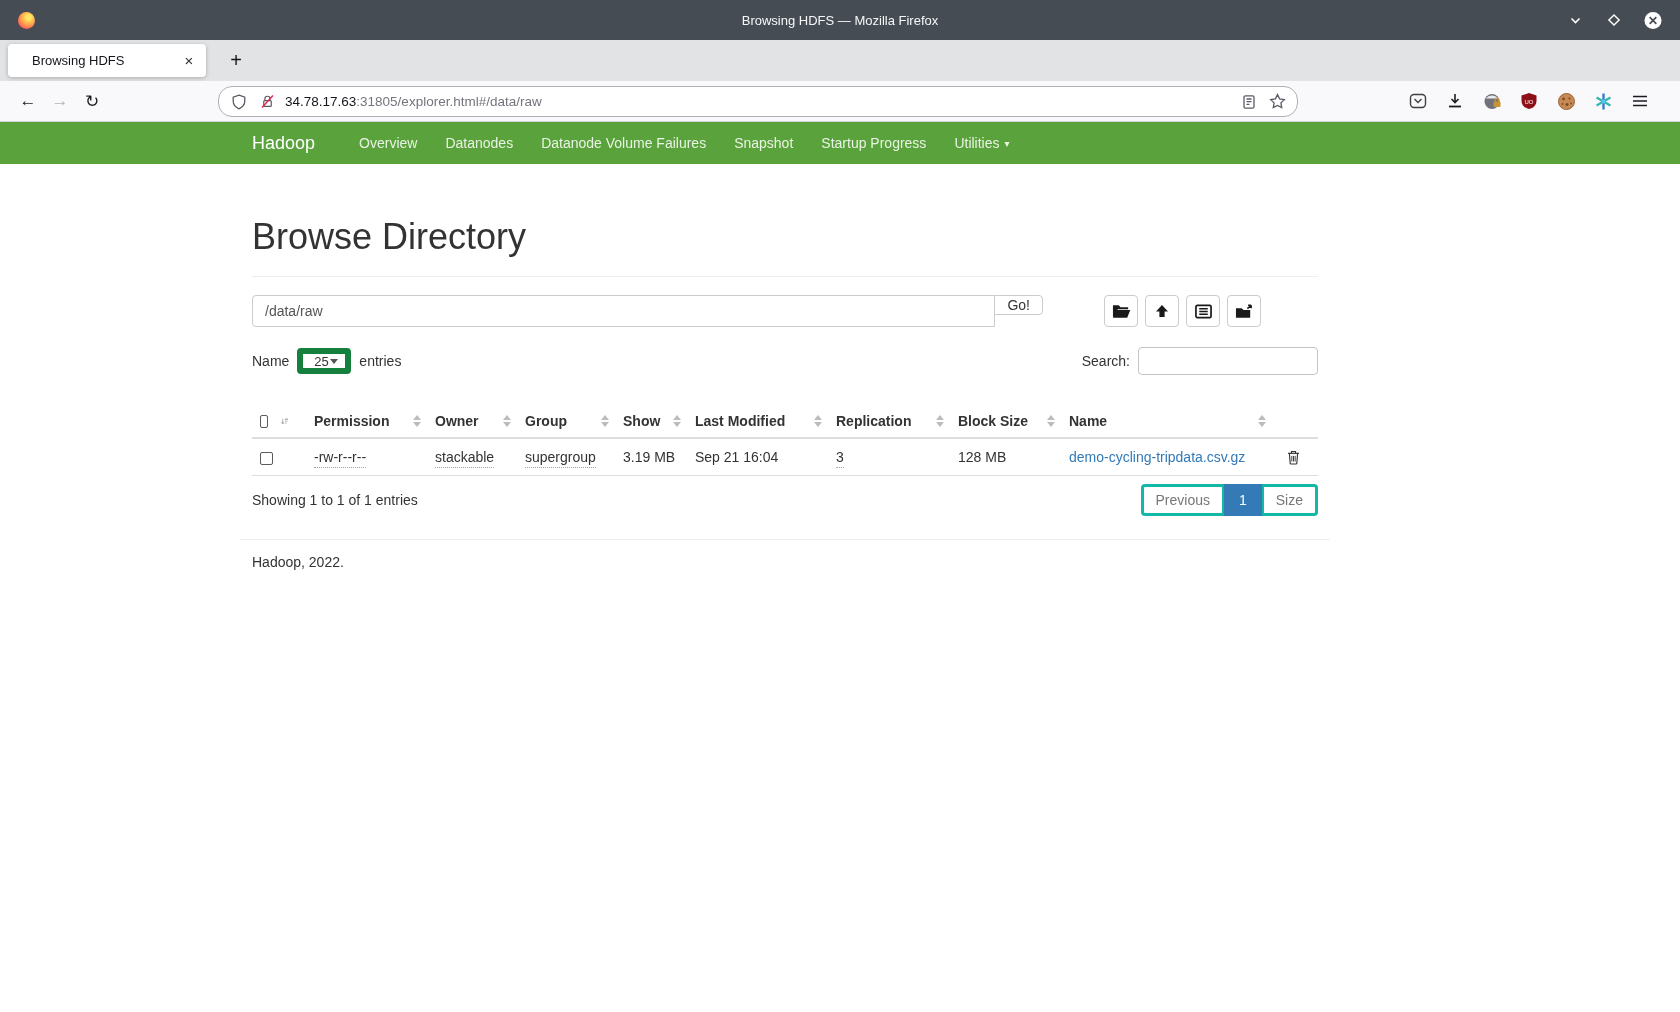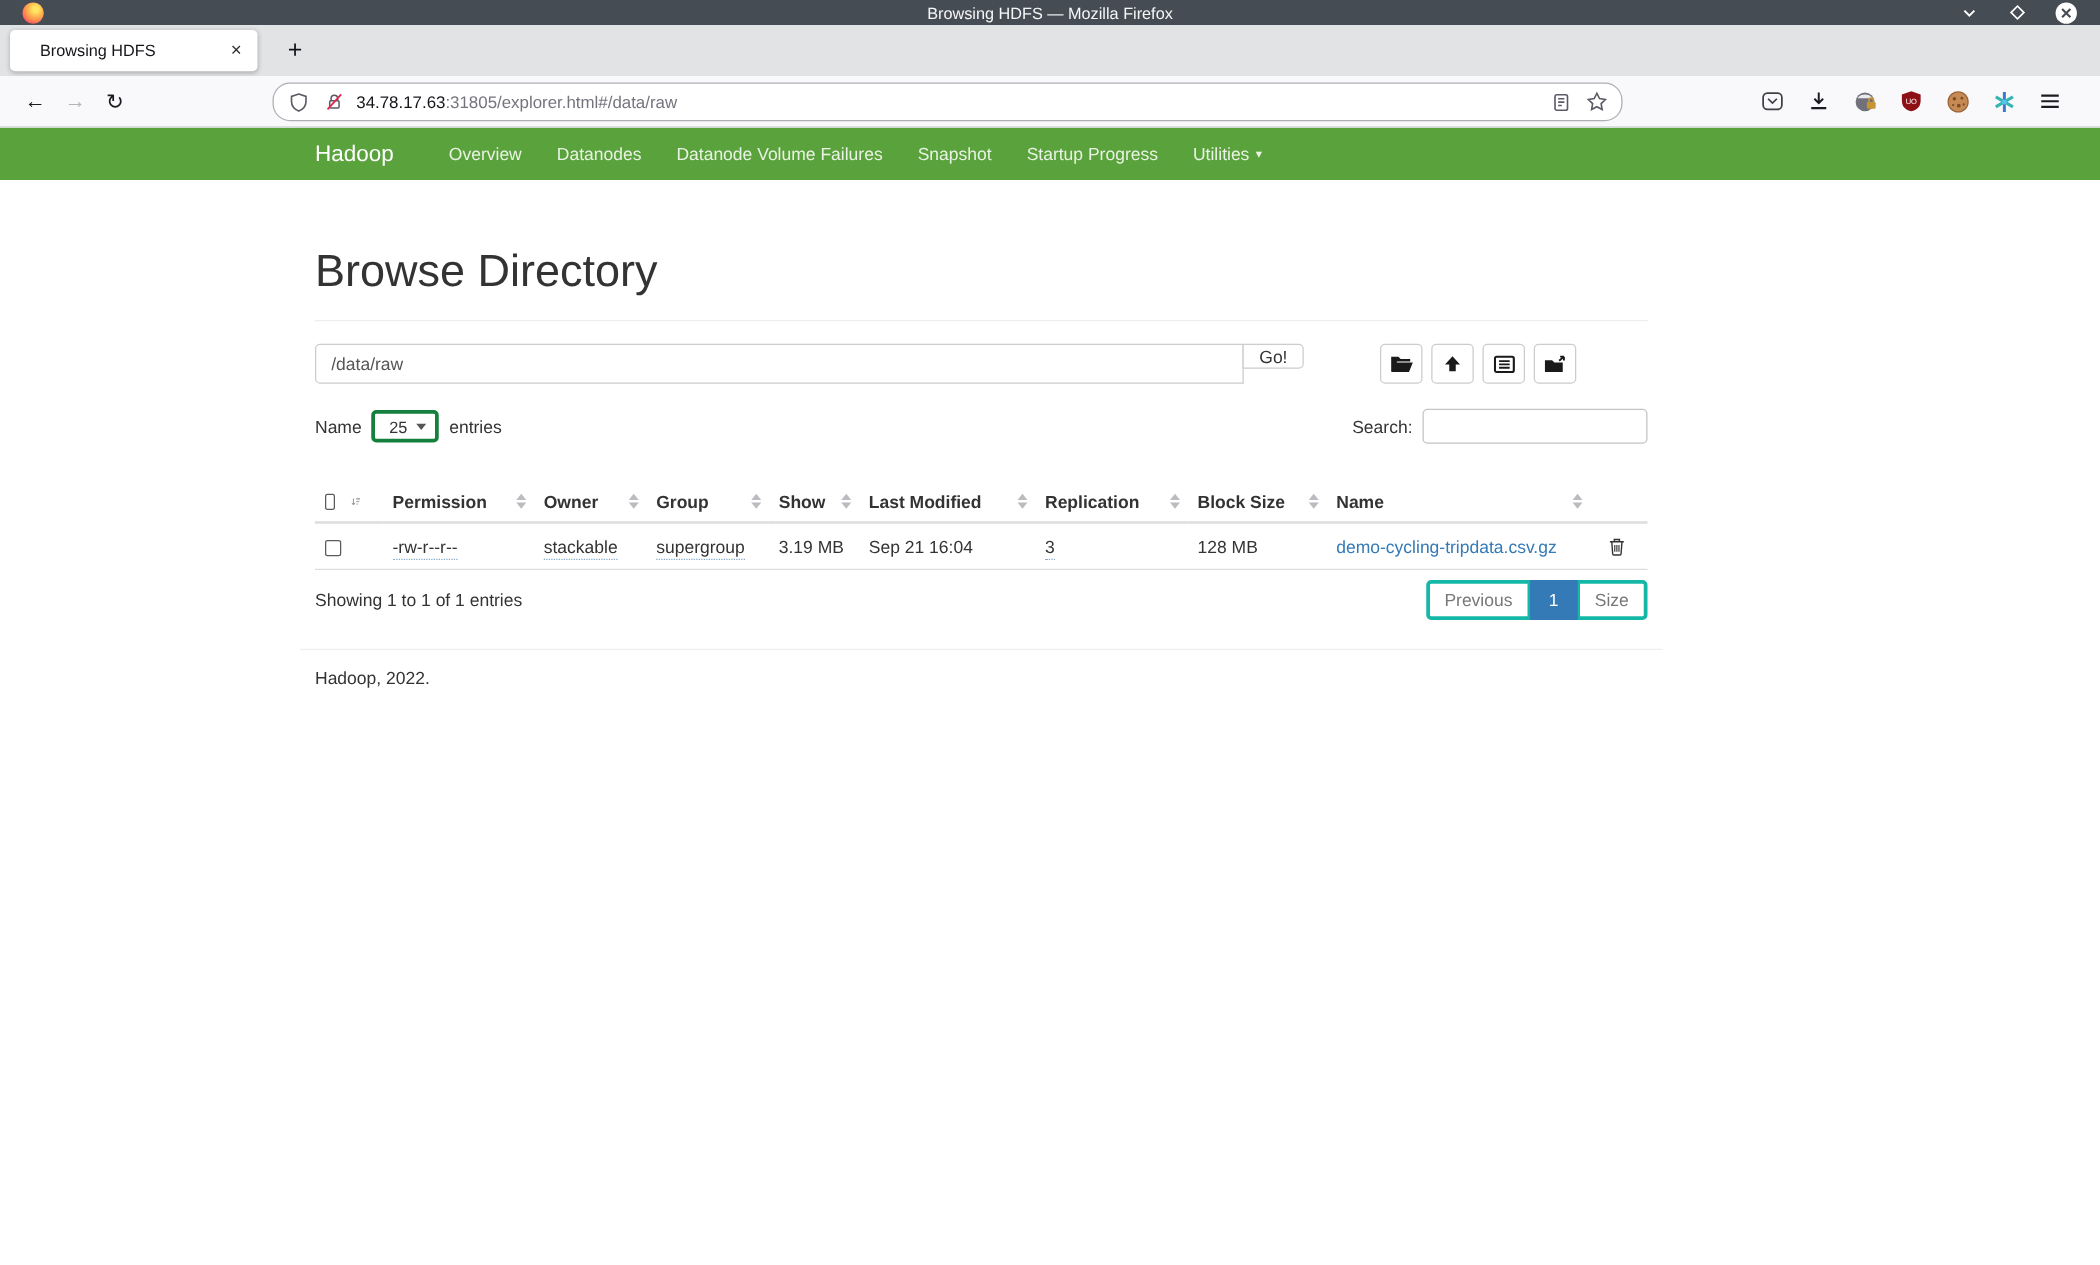--- a/index.html
+++ b/index.html
@@ -1,20 +1,20 @@
 <!DOCTYPE html>
 <html><head>
 <meta charset="utf-8">
 <style>
   * { margin:0; padding:0; box-sizing:border-box; }
   html,body { width:1680px; height:1012px; overflow:hidden; background:#fff;
               font-family:"Liberation Sans", sans-serif; }
 
   
-  .titlebar { position:relative; height:20px; background:#454c54;
+  .titlebar { position:relative; height:40px; background:#454c54;
               display:flex; align-items:center; padding:0 18px; }
   .ff-logo { width:17px; height:17px; border-radius:50%;
              background:radial-gradient(circle at 62% 32%, #ffe664 0 14%, #ffbd4f 34%, #ff8a50 58%, #ff4f5e 80%, #e02950 100%); }
   .tb-title { position:absolute; left:0; right:0; text-align:center;
               font-size:13px; color:#f6f6f7; pointer-events:none; }
   .win-controls { margin-left:auto; display:flex; align-items:center; gap:21px; }
   .win-btn { display:flex; align-items:center; justify-content:center; width:18px; height:18px; }
 
   
   .tabbar { height:41px; background:#e2e3e5; display:flex; align-items:center; padding-left:8px; }
@@ -66,21 +66,21 @@
             margin-left:-1px; border-radius:0 4px 4px 0; font-size:14px; color:#333;
             font-family:inherit; }
   .icon-buttons { margin-left:30px; display:flex; gap:7px; }
   .icon-btn { width:34px; height:32px; background:#fff; border:1px solid #ccc;
               border-radius:4px; display:flex; align-items:center; justify-content:center;
               color:#1a1a1a; }
 
   .controls-row { display:flex; justify-content:space-between; align-items:center; margin-top:20px; }
   .show-group { display:flex; align-items:center; font-size:14px; color:#333; }
   .select-box { display:inline-flex; align-items:center; justify-content:space-between;
-                width:54px; height:26px; border:3px solid #15803d; border-radius:4px;
+                width:54px; height:26px; border:6px solid #15803d; border-radius:4px;
                 padding:0 7px 0 11px; font-size:13px; color:#333; margin:0 8px; background:#fff; }
   .select-caret { width:0; height:0; border-left:4px solid transparent;
                   border-right:4px solid transparent; border-top:5px solid #555; }
   .search-group { display:flex; align-items:center; font-size:14px; color:#333; }
   .search-input { width:180px; height:28px; border:1px solid #c3c3c8; border-radius:4px;
                   margin-left:8px; padding:0 8px; font-size:13px; outline:none; }
 
   
   table.listing { width:100%; border-collapse:collapse; table-layout:fixed;
                   margin-top:30px; font-size:14px; color:#333; }

